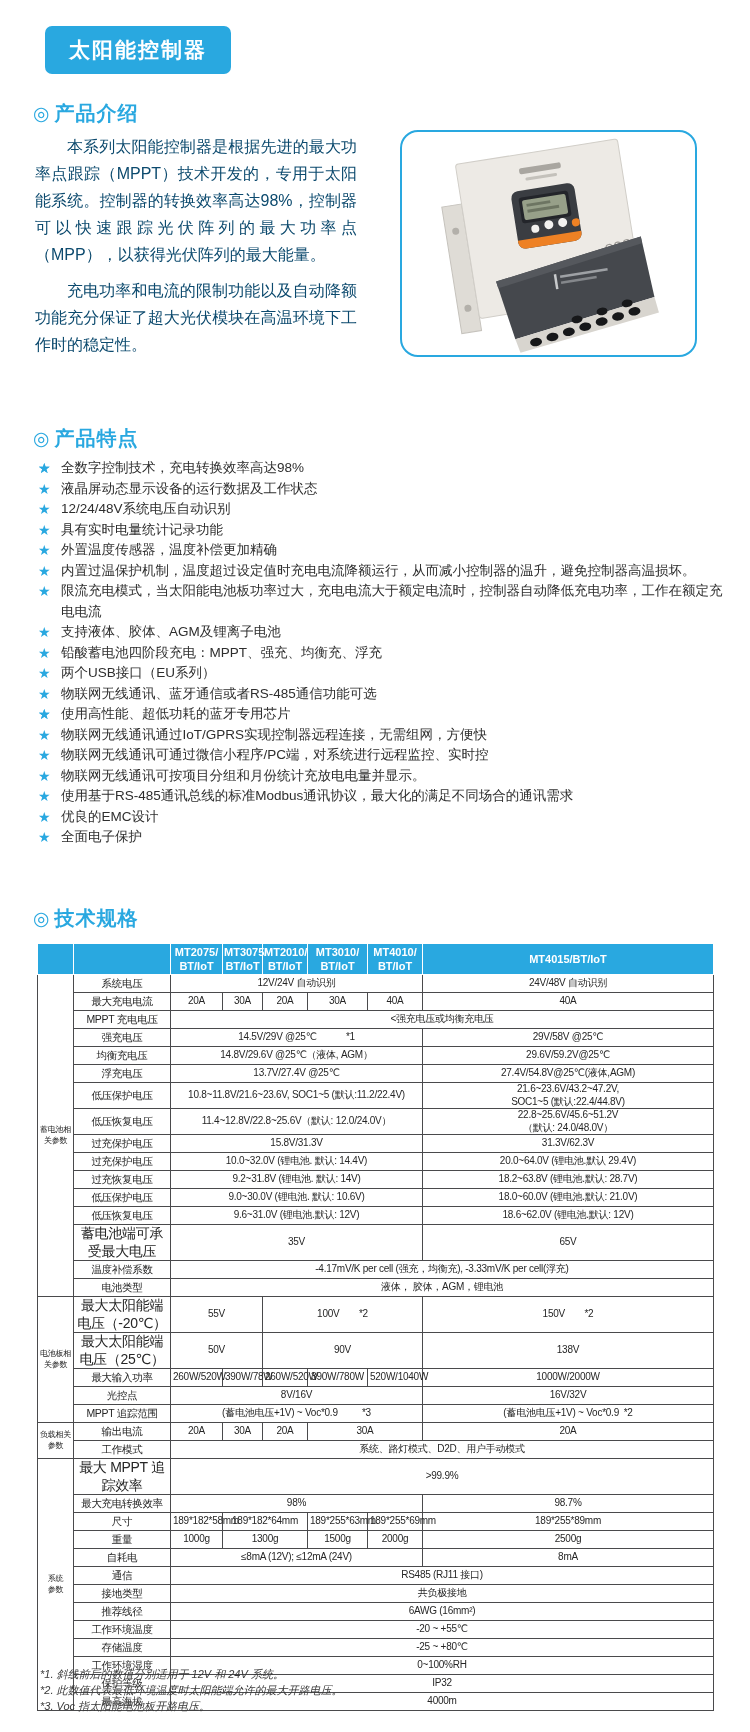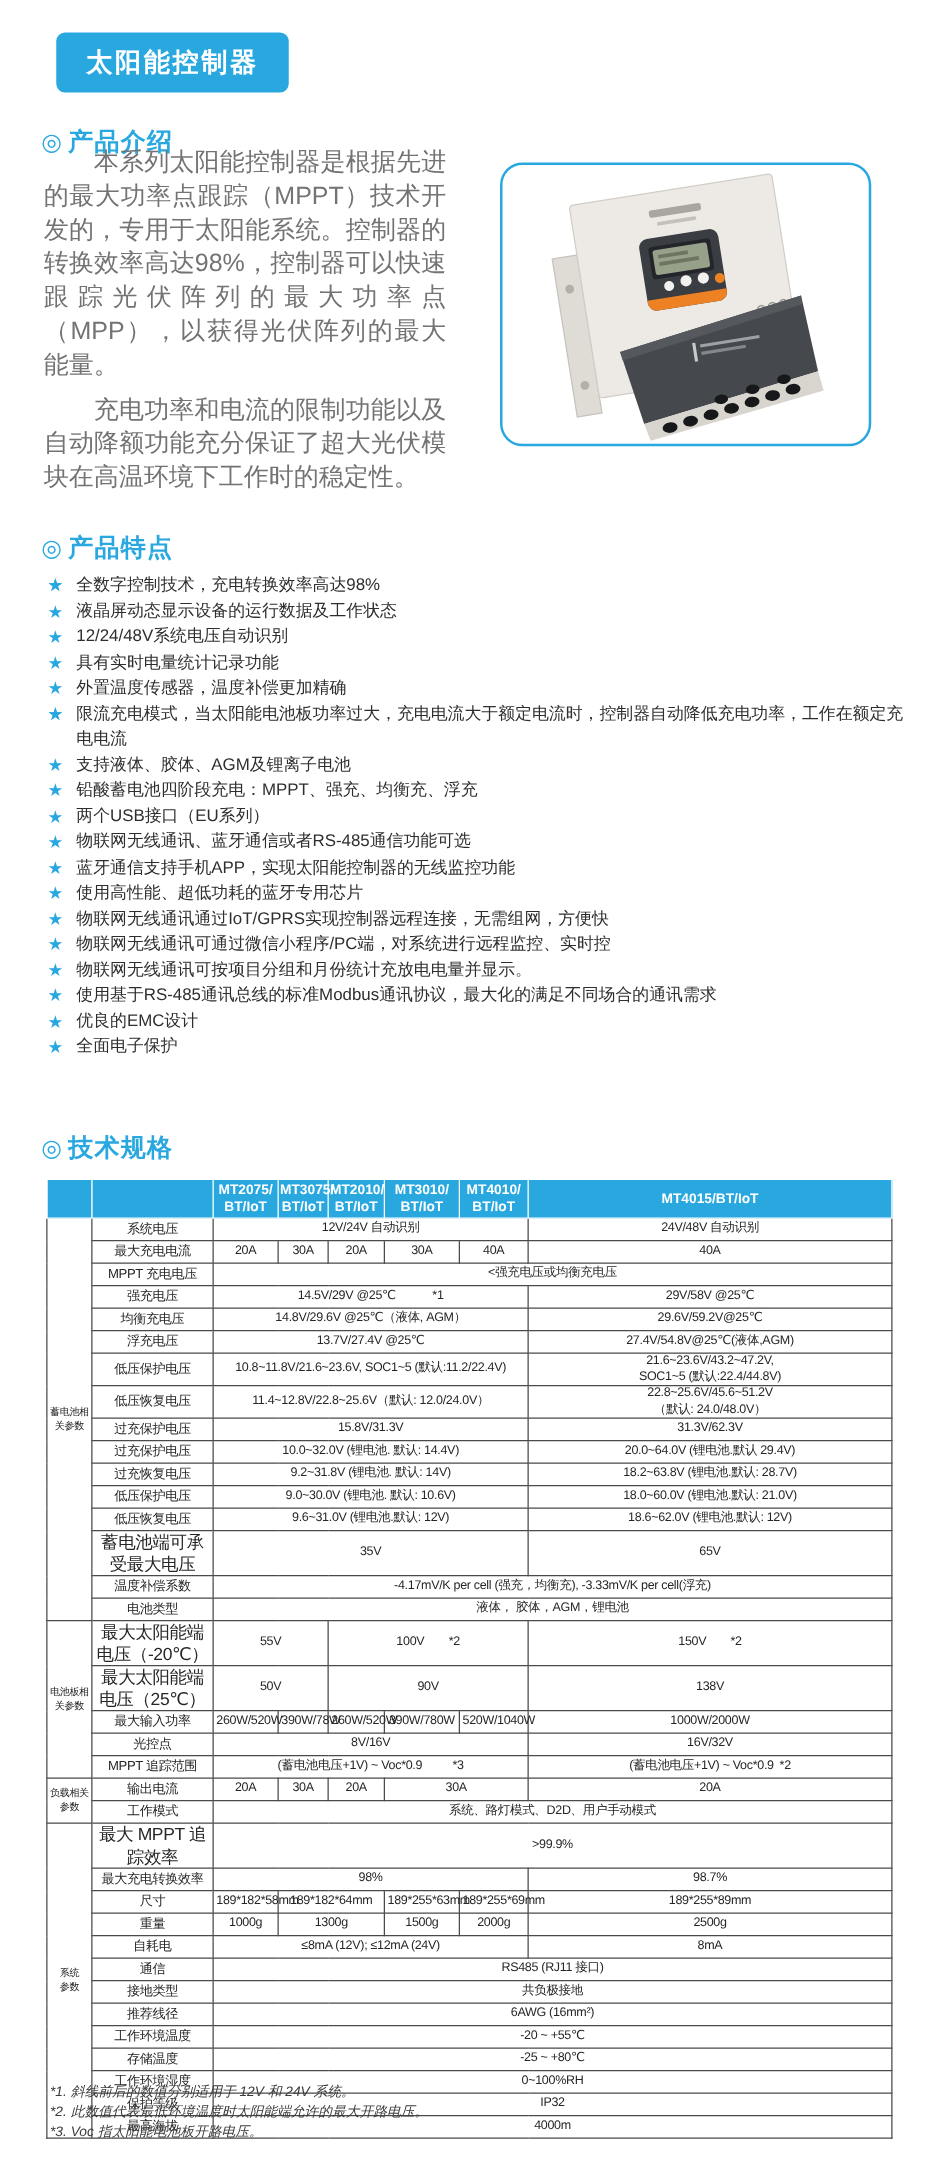--- a/index.html
+++ b/index.html
@@ -5,22 +5,22 @@
   html,body{margin:0;padding:0;background:#fff;}
   .page{position:relative;width:750px;height:1732px;background:#ffffff;overflow:hidden;
         font-family:"Liberation Sans","DejaVu Sans",sans-serif;color:#333;padding-left:46px;}
   
   .badge{position:absolute;left:45px;top:26px;background:#29a8e0;color:#fff;
          font-size:21px;font-weight:700;letter-spacing:2px;padding:10px 24px;border-radius:7px;}
   
   .sec-title{position:absolute;left:33px;color:#29a8e0;font-size:20px;font-weight:700;letter-spacing:1px;}
   .sec-title .bullet{font-size:19px;font-weight:400;margin-right:4px;}
   
-  .intro{position:absolute;left:35px;top:117px;width:322px;font-size:20px;line-height:27px;
-         text-align:justify;color:#737373;}
+  .intro{position:absolute;left:35px;top:133px;width:322px;font-size:16px;line-height:27px;
+         text-align:justify;color:#0c4a6e;}
   .intro p{margin:0 0 9px 0;text-indent:2em;}
   
   .img-box{position:absolute;left:400px;top:130px;width:297px;height:227px;border:2px solid #29a8e0;
            border-radius:18px;background:#fff;box-sizing:border-box;overflow:hidden;}
   
   .features{position:absolute;left:38px;top:458px;width:686px;list-style:none;margin:0;padding:0;}
   .features li{position:relative;padding-left:23px;font-size:13.5px;line-height:20.5px;color:#2e2e2e;}
   .features .star{position:absolute;left:0;top:0;color:#29a8e0;font-size:14px;}
   
   .spec-wrap{position:absolute;left:37px;top:943px;}
@@ -100,27 +100,27 @@
 
   <div class="sec-title" style="top:425px;"><span class="bullet">◎</span><span>产品特点</span></div>
 
   <ul class="features">
       <li><span class="star">★</span></li>
       <li><span class="star">★</span><span>全数字控制技术，充电转换效率高达98%</span></li>
       <li><span class="star">★</span><span>液晶屏动态显示设备的运行数据及工作状态</span></li>
       <li><span class="star">★</span><span>12/24/48V系统电压自动识别</span></li>
       <li><span class="star">★</span><span>具有实时电量统计记录功能</span></li>
       <li><span class="star">★</span><span>外置温度传感器，温度补偿更加精确</span></li>
-      <li><span class="star">★</span></li>
+      <li><span class="star">★</span><span>内置过温保护机制，温度超过设定值时充电电流降额运行，从而减小控制器的温升，避免控制器高温损坏。</span></li>
       <li><span class="star">★</span><span>限流充电模式，当太阳能电池板功率过大，充电电流大于额定电流时，控制器自动降低充电功率，工作在额定充电电流</span></li>
       <li><span class="star">★</span><span>支持液体、胶体、AGM及锂离子电池</span></li>
       <li><span class="star">★</span><span>铅酸蓄电池四阶段充电：MPPT、强充、均衡充、浮充</span></li>
       <li><span class="star">★</span><span>两个USB接口（EU系列）</span></li>
       <li><span class="star">★</span><span>物联网无线通讯、蓝牙通信或者RS-485通信功能可选</span></li>
-      <li><span class="star">★</span><span>蓝牙通信支持手机APP，实现太阳能控制器的无线监控功能</span></li>
+      <li><span class="star">★</span></li>
       <li><span class="star">★</span><span>使用高性能、超低功耗的蓝牙专用芯片</span></li>
       <li><span class="star">★</span><span>物联网无线通讯通过IoT/GPRS实现控制器远程连接，无需组网，方便快</span></li>
       <li><span class="star">★</span><span>物联网无线通讯可通过微信小程序/PC端，对系统进行远程监控、实时控</span></li>
       <li><span class="star">★</span><span>物联网无线通讯可按项目分组和月份统计充放电电量并显示。</span></li>
       <li><span class="star">★</span><span>使用基于RS-485通讯总线的标准Modbus通讯协议，最大化的满足不同场合的通讯需求</span></li>
       <li><span class="star">★</span><span>优良的EMC设计</span></li>
       <li><span class="star">★</span><span>全面电子保护</span></li>
     </ul>
 
   <div class="sec-title" style="top:905px;"><span class="bullet">◎</span><span>技术规格</span></div>

